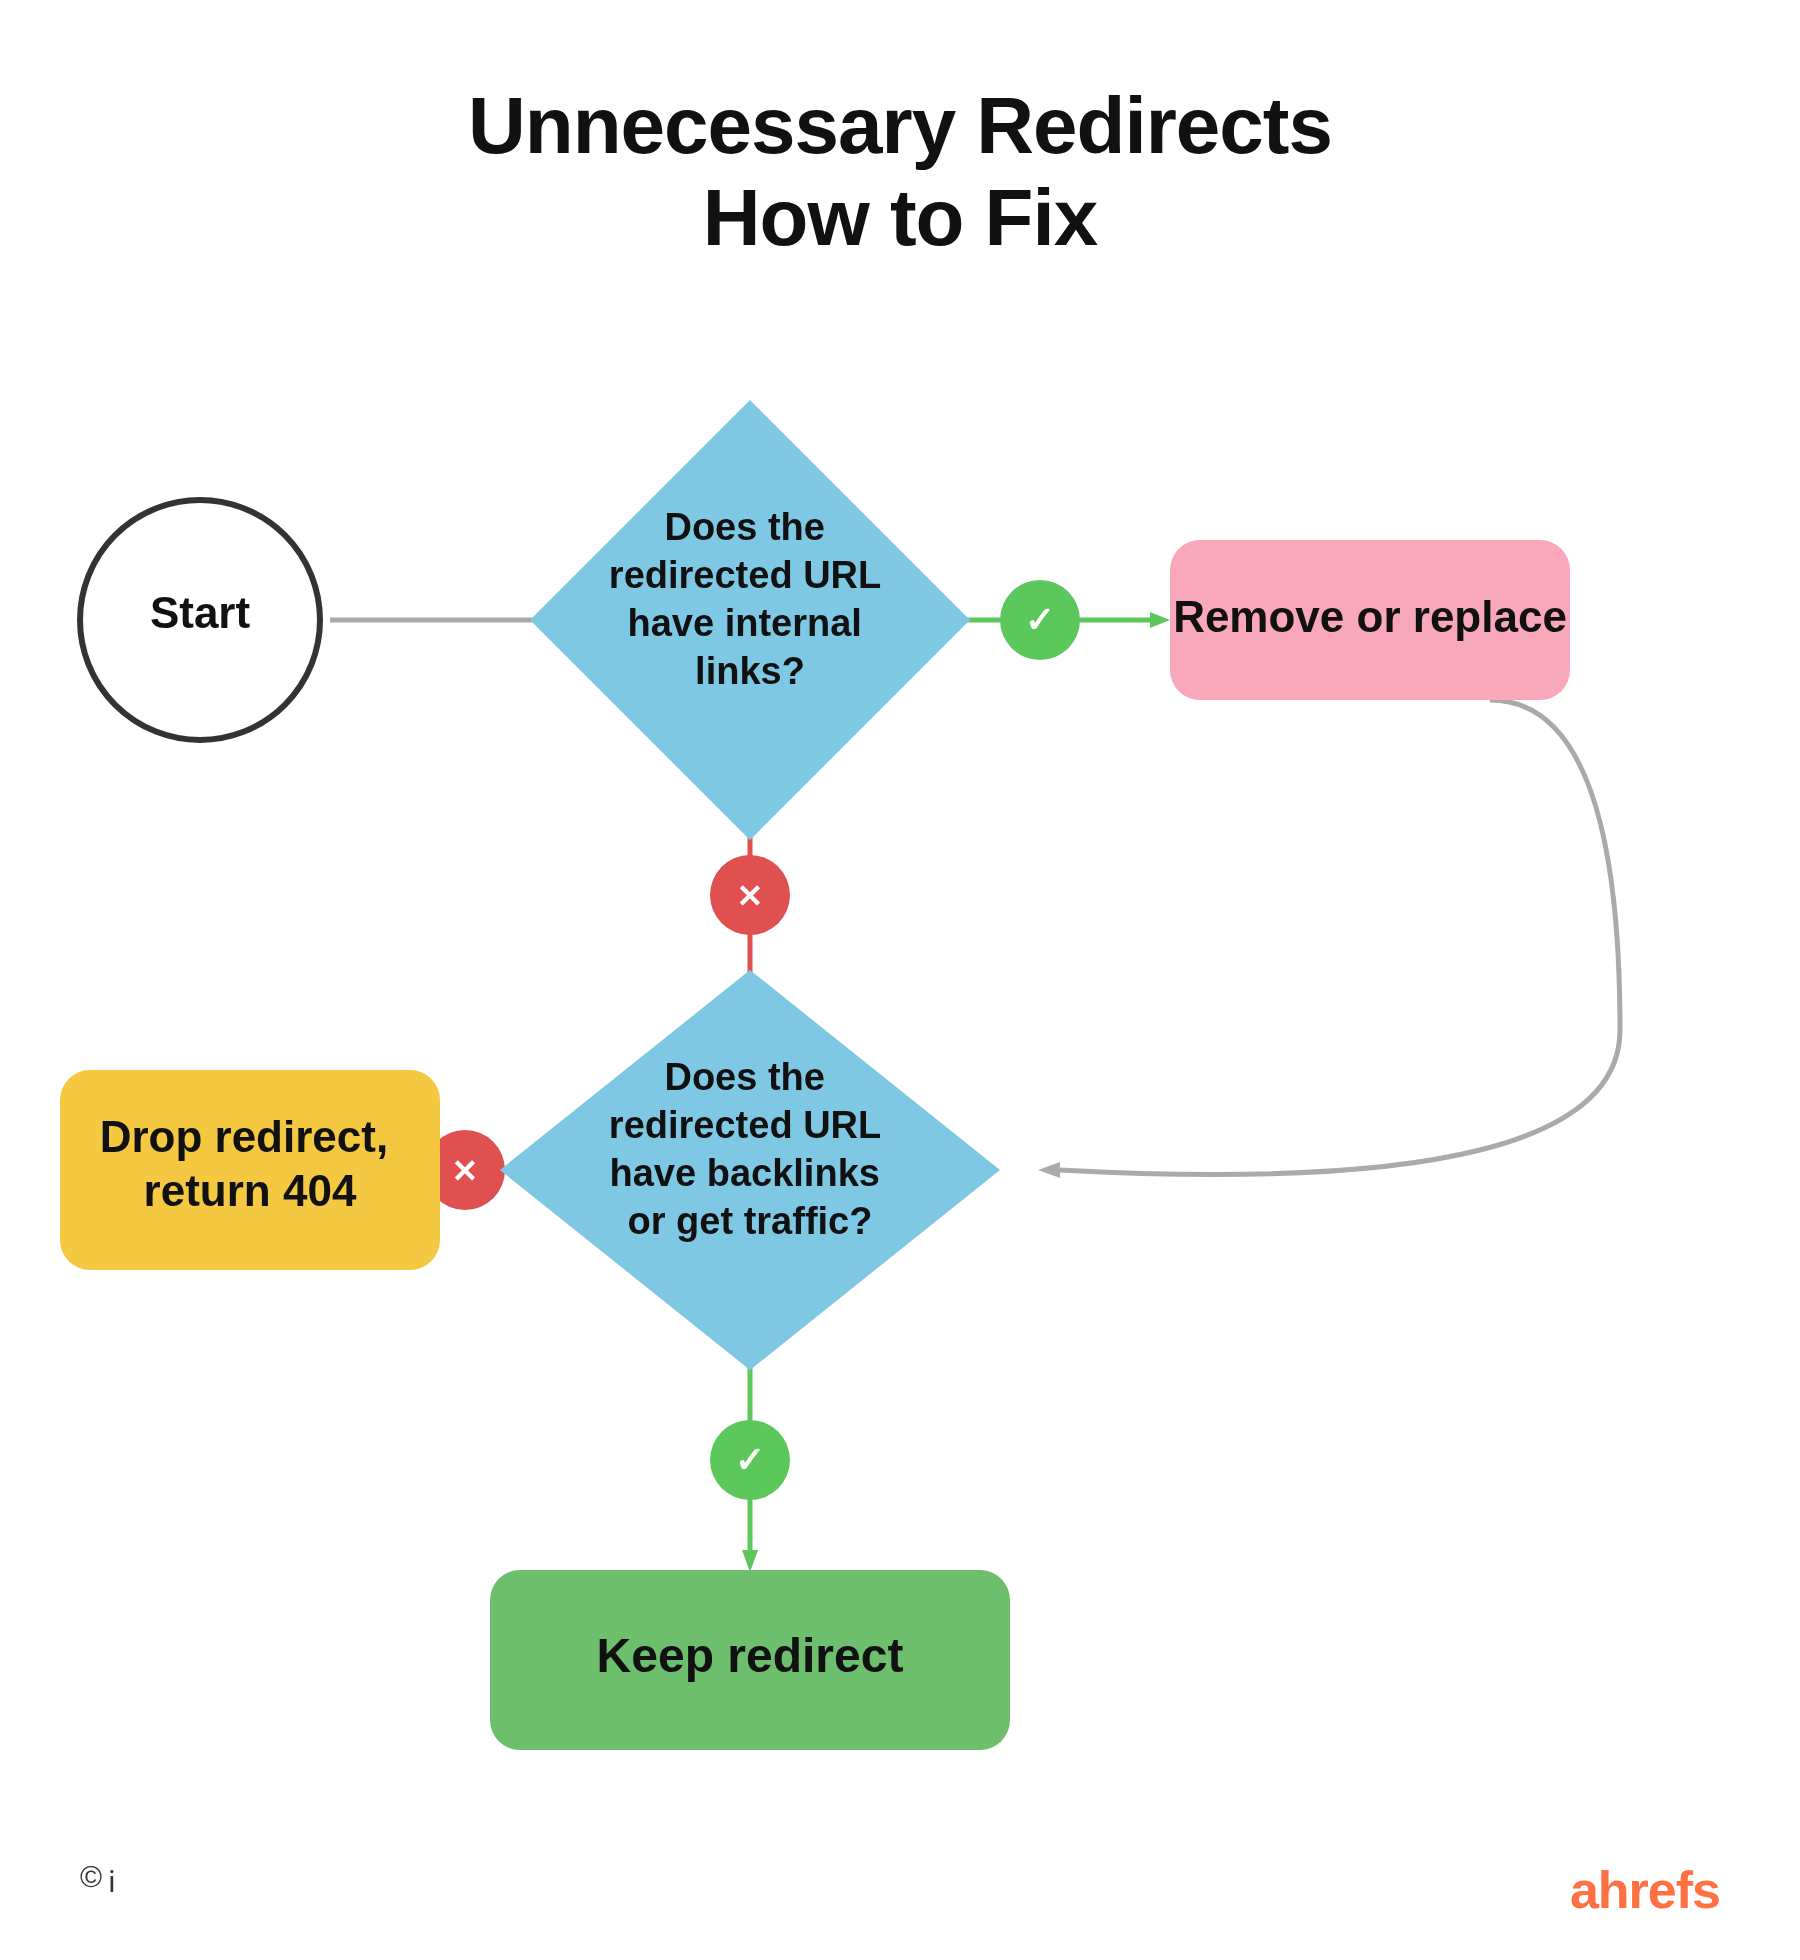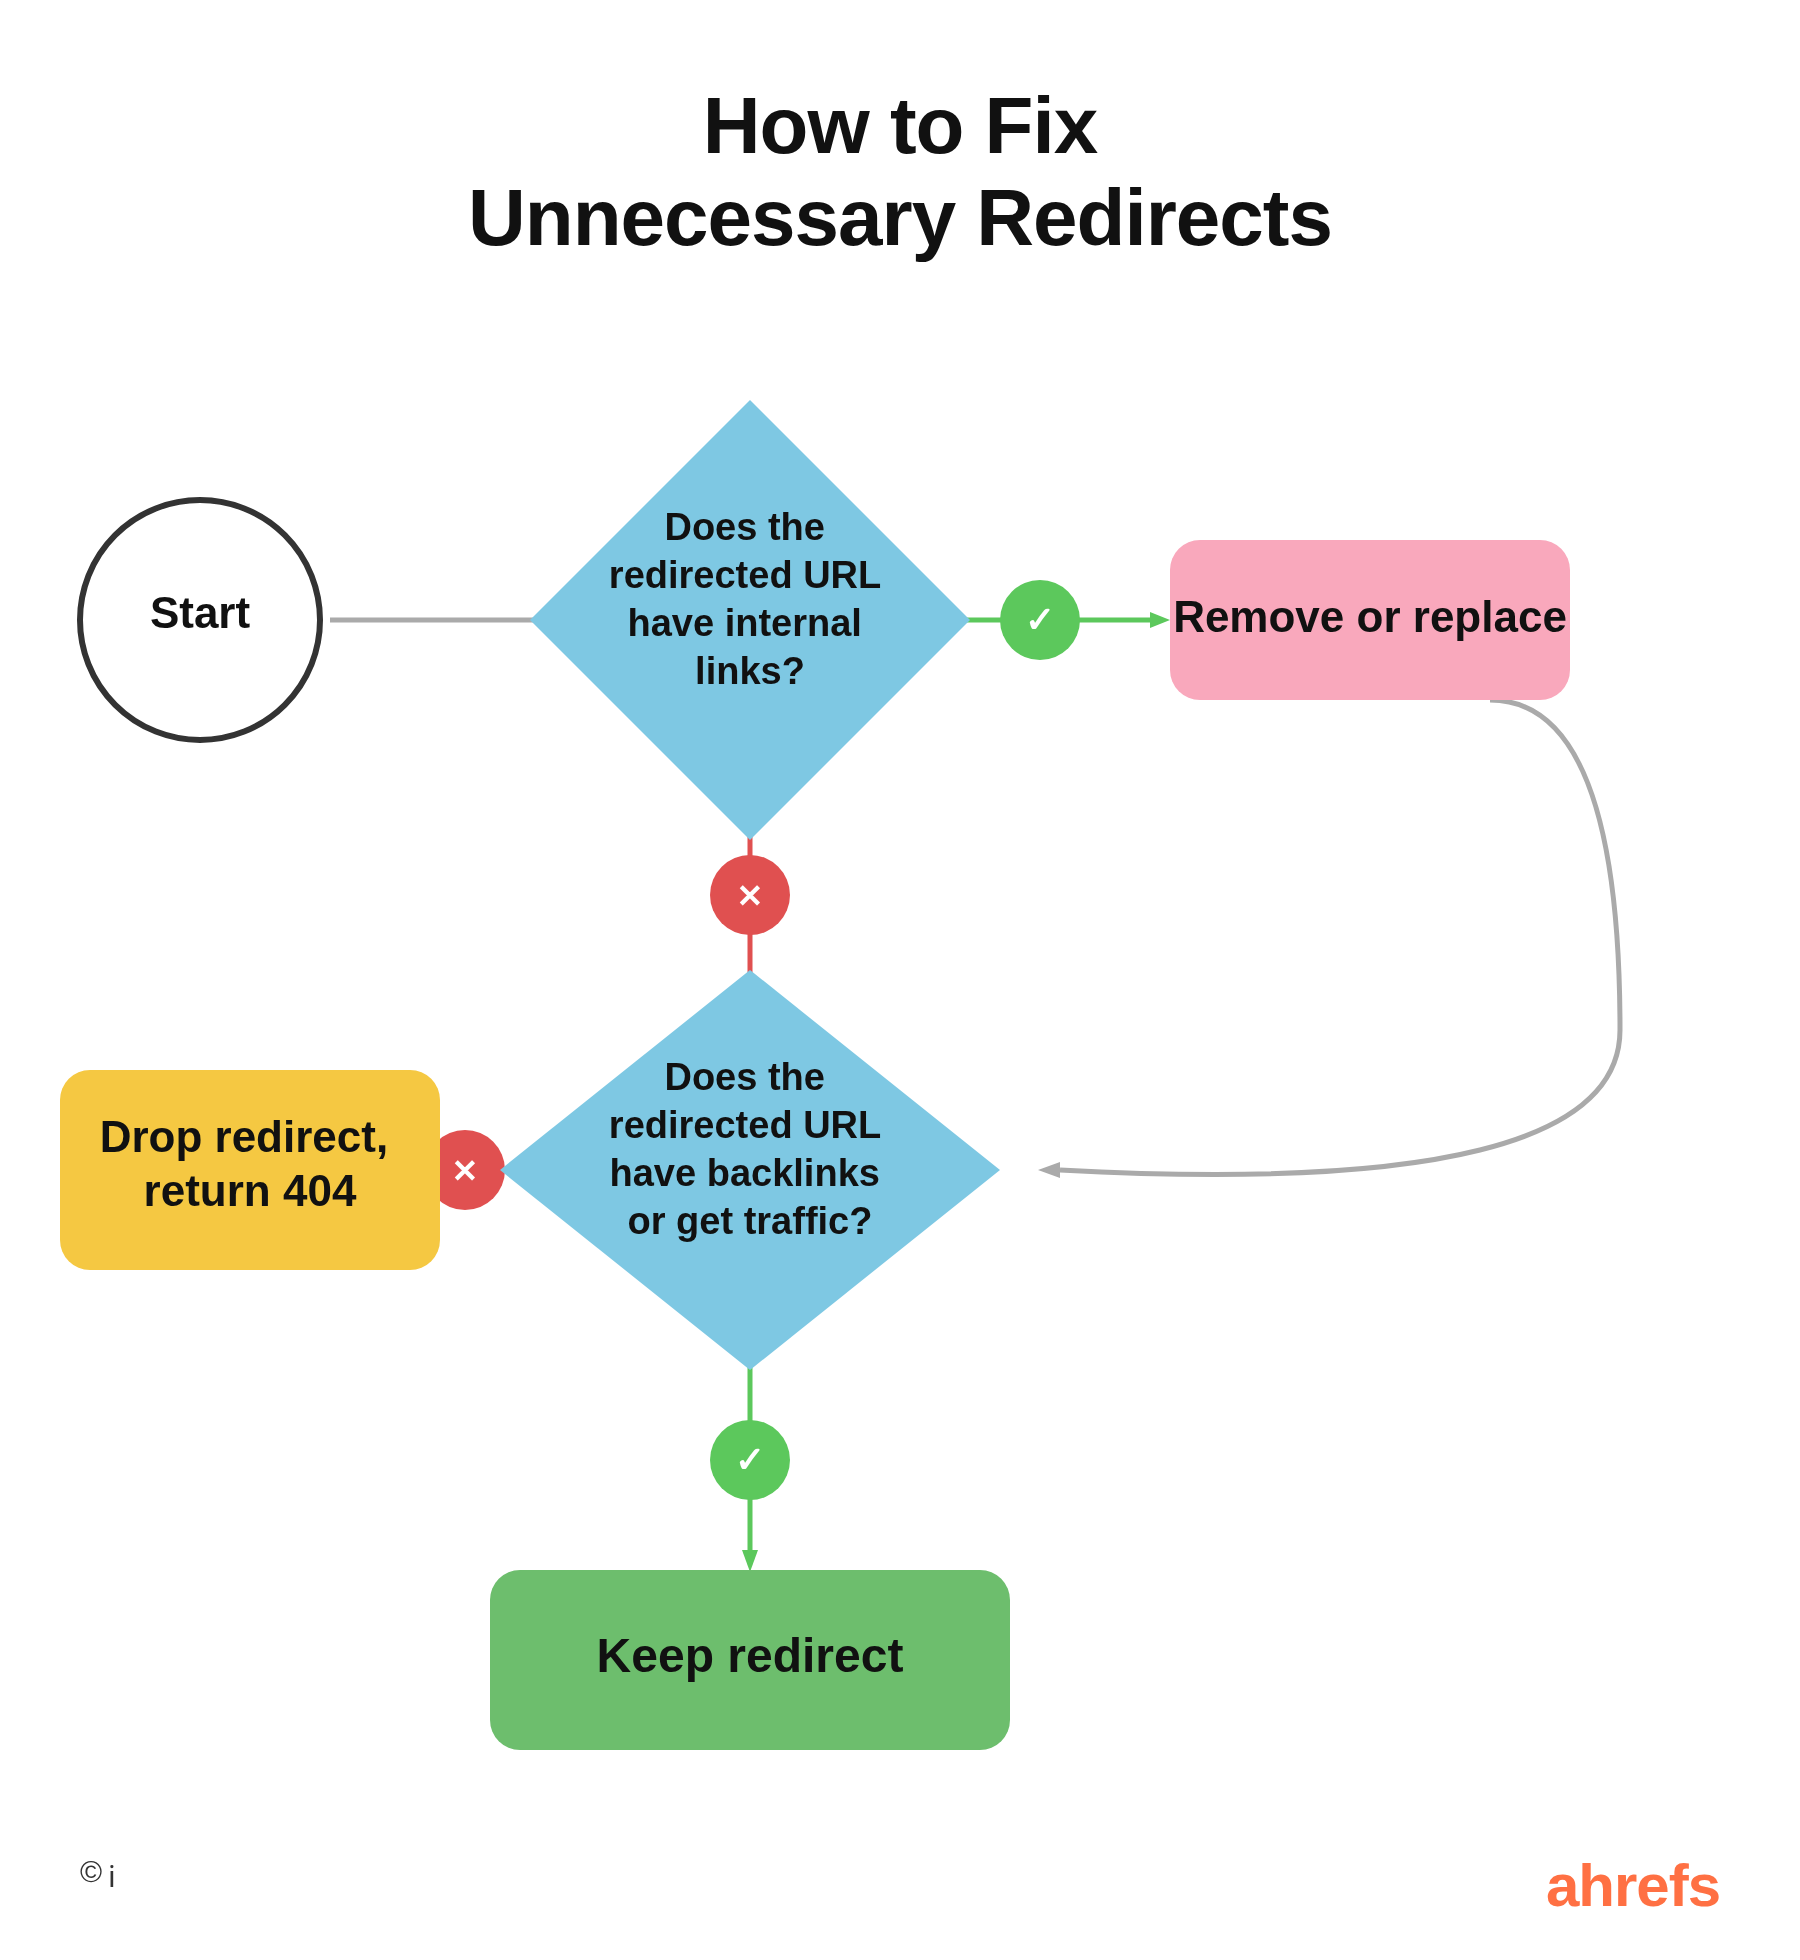--- a/index.html
+++ b/index.html
@@ -60,39 +60,39 @@
       color: #333;
     }
 
     .footer-icons {
       display: flex;
       gap: 6px;
       font-size: 30px;
     }
 
     .ahrefs-logo {
-      font-size: 60px;
+      font-size: 52px;
       font-weight: 900;
       color: #ff7043;
       letter-spacing: -1px;
       margin-top: 20px;
     }
 
     .ahrefs-logo span {
       color: #ff7043;
     }
   </style>
 </head>
 <body>
 
 <div class="page-container">
 
   <div class="title">
+    <div>Unnecessary Redirects</div>
     <div>How to Fix</div>
-    <div>Unnecessary Redirects</div>
   </div>
 
   <svg class="flowchart" viewBox="0 0 1800 1580" xmlns="http://www.w3.org/2000/svg">
 
     <line x1="330" y1="350" x2="570" y2="350" stroke="#aaaaaa" stroke-width="5"></line>
     <polygon points="570,342 590,350 570,358" fill="#aaaaaa"></polygon>
 
     <line x1="930" y1="350" x2="1150" y2="350" stroke="#5cc85c" stroke-width="5"></line>
     <polygon points="1150,342 1170,350 1150,358" fill="#5cc85c"></polygon>
 

